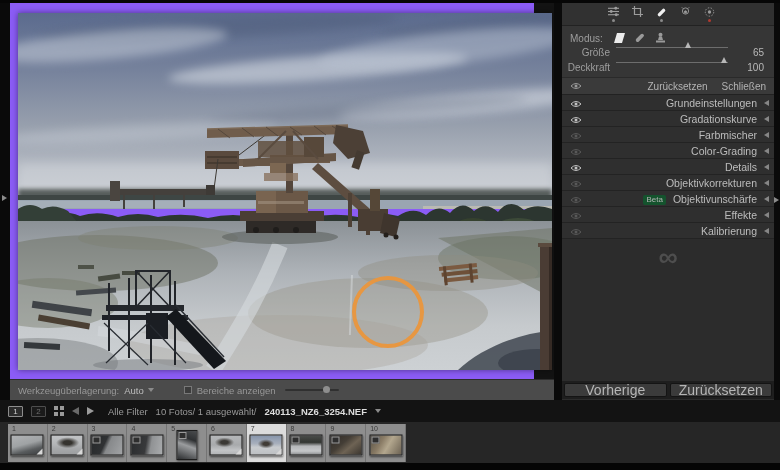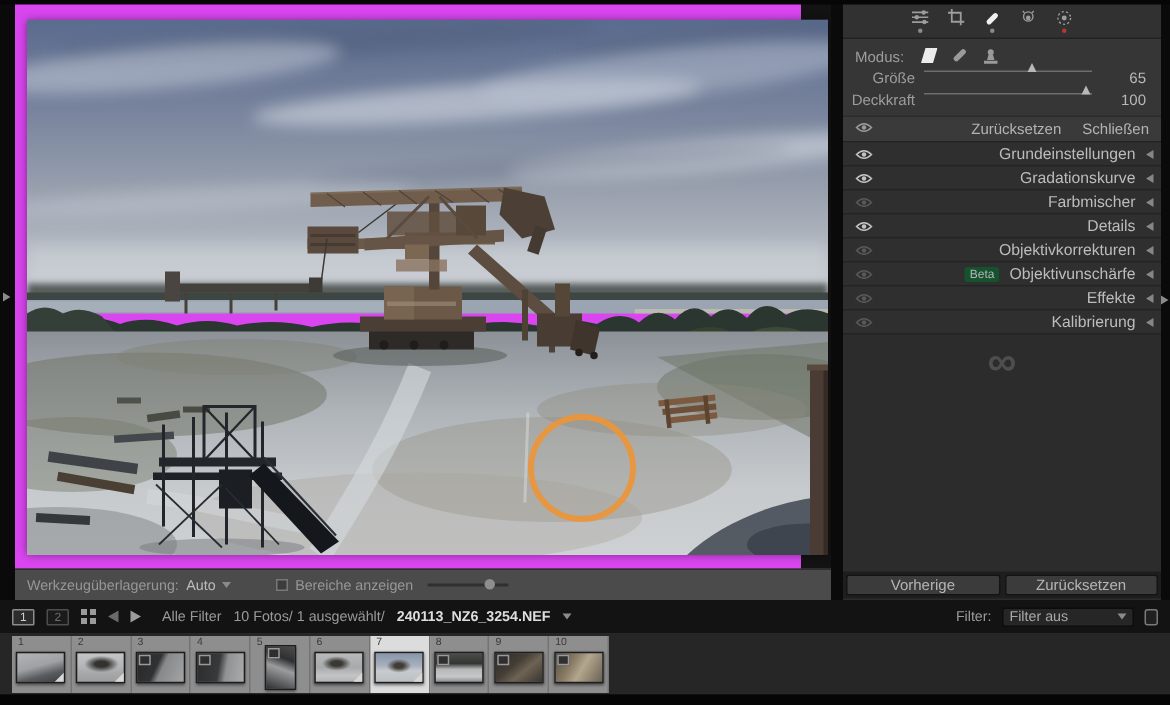--- a/index.html
+++ b/index.html
@@ -4,21 +4,21 @@
 <style>
   * { margin:0; padding:0; box-sizing:border-box; }
   html,body { width:780px; height:470px; background:#000; overflow:hidden;
     font-family:"Liberation Sans", sans-serif; }
   .app { position:absolute; width:780px; height:470px; background:#131313; }
 
   
   .top-line { position:absolute; left:0; top:0; width:780px; height:3px; background:#060606; z-index:9; }
   .left-strip { position:absolute; left:0; top:0; width:10px; height:400px; background:#0a0a0a; z-index:5; }
   .right-strip { position:absolute; left:774px; top:0; width:6px; height:400px; background:#0a0a0a; z-index:5; }
-  .content { position:absolute; left:10px; top:0; width:524px; height:400px; background:#d946ef;padding-left:32px; }
+  .content { position:absolute; left:10px; top:0; width:524px; height:400px; background:#8b5cf6;padding-left:32px; }
   .divider-v { position:absolute; left:554px; top:0; width:8px; height:400px; background:#0a0a0a; }
   .panel { position:absolute; left:562px; top:0; width:212px; height:400px; background:#2c2c2c; font-size:10px; color:#b9b9b9; }
 
   
   .tri-left  { width:0; height:0; border-top:3.5px solid transparent; border-bottom:3.5px solid transparent; border-right:5px solid #868686; display:inline-block; }
   .tri-right { width:0; height:0; border-top:3.5px solid transparent; border-bottom:3.5px solid transparent; border-left:5px solid #8b8b8b; display:inline-block; }
   .tri-down  { width:0; height:0; border-left:3px solid transparent; border-right:3px solid transparent; border-top:4px solid #8b8b8b; display:inline-block; }
   .tri-up-thumb { position:absolute; top:-5px; width:0; height:0; border-left:3.5px solid transparent; border-right:3.5px solid transparent; border-bottom:6px solid #b8b8b8; }
 
   
@@ -65,21 +65,21 @@
   .sec .eye { position:absolute; left:8px; top:4px; }
   .eye.on { color:#c3c3c3; } .eye.dim { color:#595959; }
   .sec .s-lbl { position:absolute; right:17px; font-size:10.5px; color:#bcbcbc; white-space:nowrap; }
   .sec .s-tri { position:absolute; right:5px; top:5px; }
   .badge { display:inline-block; background:#14532d; border-radius:2px; color:#b3b3b3; font-size:8px; padding:0 3px; margin-right:7px; line-height:10px; vertical-align:1px; }
 
   .inf-wrap { height:36px; display:flex; align-items:center; justify-content:center; }
   .inf-wrap .inf::after { content:"∞"; font-size:27px; color:#4e4e4e; font-weight:bold; }
   .p-spacer { background:#2c2c2c; height:58px; }
   .p-footer { position:absolute; left:0; bottom:1px; width:212px; height:18px; background:#1e1e1e; display:flex; gap:3px; padding:2px 2px; }
-  .p-footer button { flex:1; background:#3b3b3b; border:1px solid #141414; border-radius:2px; color:#b5b5b5; font-size:10px; font-family:inherit; line-height:11px; }
+  .p-footer button { flex:1; background:#3b3b3b; border:1px solid #141414; border-radius:2px; color:#b5b5b5; font-size:14px; font-family:inherit; line-height:11px; }
 
   
   .statusbar { position:absolute; left:0; top:400px; width:780px; height:22px; background:#131313; color:#9a9a9a; font-size:9.5px; }
   .sb-left { position:absolute; left:8px; top:0; height:22px; display:flex; align-items:center; gap:8px; }
   .vbox { width:15px; height:11px; border:1px solid #8d8d8d; border-radius:1px; background:#2c2c2c; color:#cfcfcf; font-size:8px; display:flex; align-items:center; justify-content:center; }
   .vbox.dim { border-color:#4e4e4e; color:#6e6e6e; background:#1b1b1b; }
   .arrow-l { width:0;height:0;border-top:4px solid transparent;border-bottom:4px solid transparent;border-right:7px solid #6a6a6a; }
   .arrow-r { width:0;height:0;border-top:4px solid transparent;border-bottom:4px solid transparent;border-left:7px solid #9c9c9c; }
   .fname { color:#dedede; font-weight:bold; }
   .sb-right { position:absolute; right:8px; top:0; height:22px; display:flex; align-items:center; gap:7px; }
@@ -403,20 +403,28 @@
       </div>
       <div class="sec">
         <span class="eye dim"><svg width="12" height="8" viewBox="0 0 12 8" fill="none" stroke="currentColor">
               <path d="M1,4 Q6,-1 11,4 Q6,9 1,4Z"></path>
               <circle cx="6" cy="4" r="1.5" fill="currentColor" stroke="none"></circle>
             </svg></span>
         <span class="s-lbl">Farbmischer</span>
         <span class="s-tri tri-left"></span>
       </div>
       <div class="sec">
+        <span class="eye dim"><svg width="12" height="8" viewBox="0 0 12 8" fill="none" stroke="currentColor">
+              <path d="M1,4 Q6,-1 11,4 Q6,9 1,4Z"></path>
+              <circle cx="6" cy="4" r="1.5" fill="currentColor" stroke="none"></circle>
+            </svg></span>
+        <span class="s-lbl">Color-Grading</span>
+        <span class="s-tri tri-left"></span>
+      </div>
+      <div class="sec">
         <span class="eye on"><svg width="12" height="8" viewBox="0 0 12 8" fill="none" stroke="currentColor">
               <path d="M1,4 Q6,-1 11,4 Q6,9 1,4Z"></path>
               <circle cx="6" cy="4" r="1.5" fill="currentColor" stroke="none"></circle>
             </svg></span>
         <span class="s-lbl">Details</span>
         <span class="s-tri tri-left"></span>
       </div>
       <div class="sec">
         <span class="eye dim"><svg width="12" height="8" viewBox="0 0 12 8" fill="none" stroke="currentColor">
               <path d="M1,4 Q6,-1 11,4 Q6,9 1,4Z"></path>
@@ -478,28 +486,20 @@
             <rect x="6" y="6" width="4" height="4"></rect>
           </svg>
       </span>
       <span class="arrow-l"></span>
       <span class="arrow-r"></span>
       <span style="margin-left:6px;">Alle Filter</span>
       <span>10 Fotos/ 1 ausgewählt/</span>
       <span class="fname">240113_NZ6_3254.NEF</span>
       <span class="tri-down"></span>
     </div>
-    <div class="sb-right">
-      <span>Filter:</span>
-      <span class="filter-dd">
-        <span class="txt">Filter aus</span>
-        <span class="tri-down"></span>
-      </span>
-      <span class="switch-ic"></span>
-    </div>
   </div>
 
   <div class="filmstrip">
     <div class="cells">
       <div class="cell">
         <span class="num">1</span>
         <span class="thumb ph1 b-br"></span>
       </div>
       <div class="cell">
         <span class="num">2</span>

